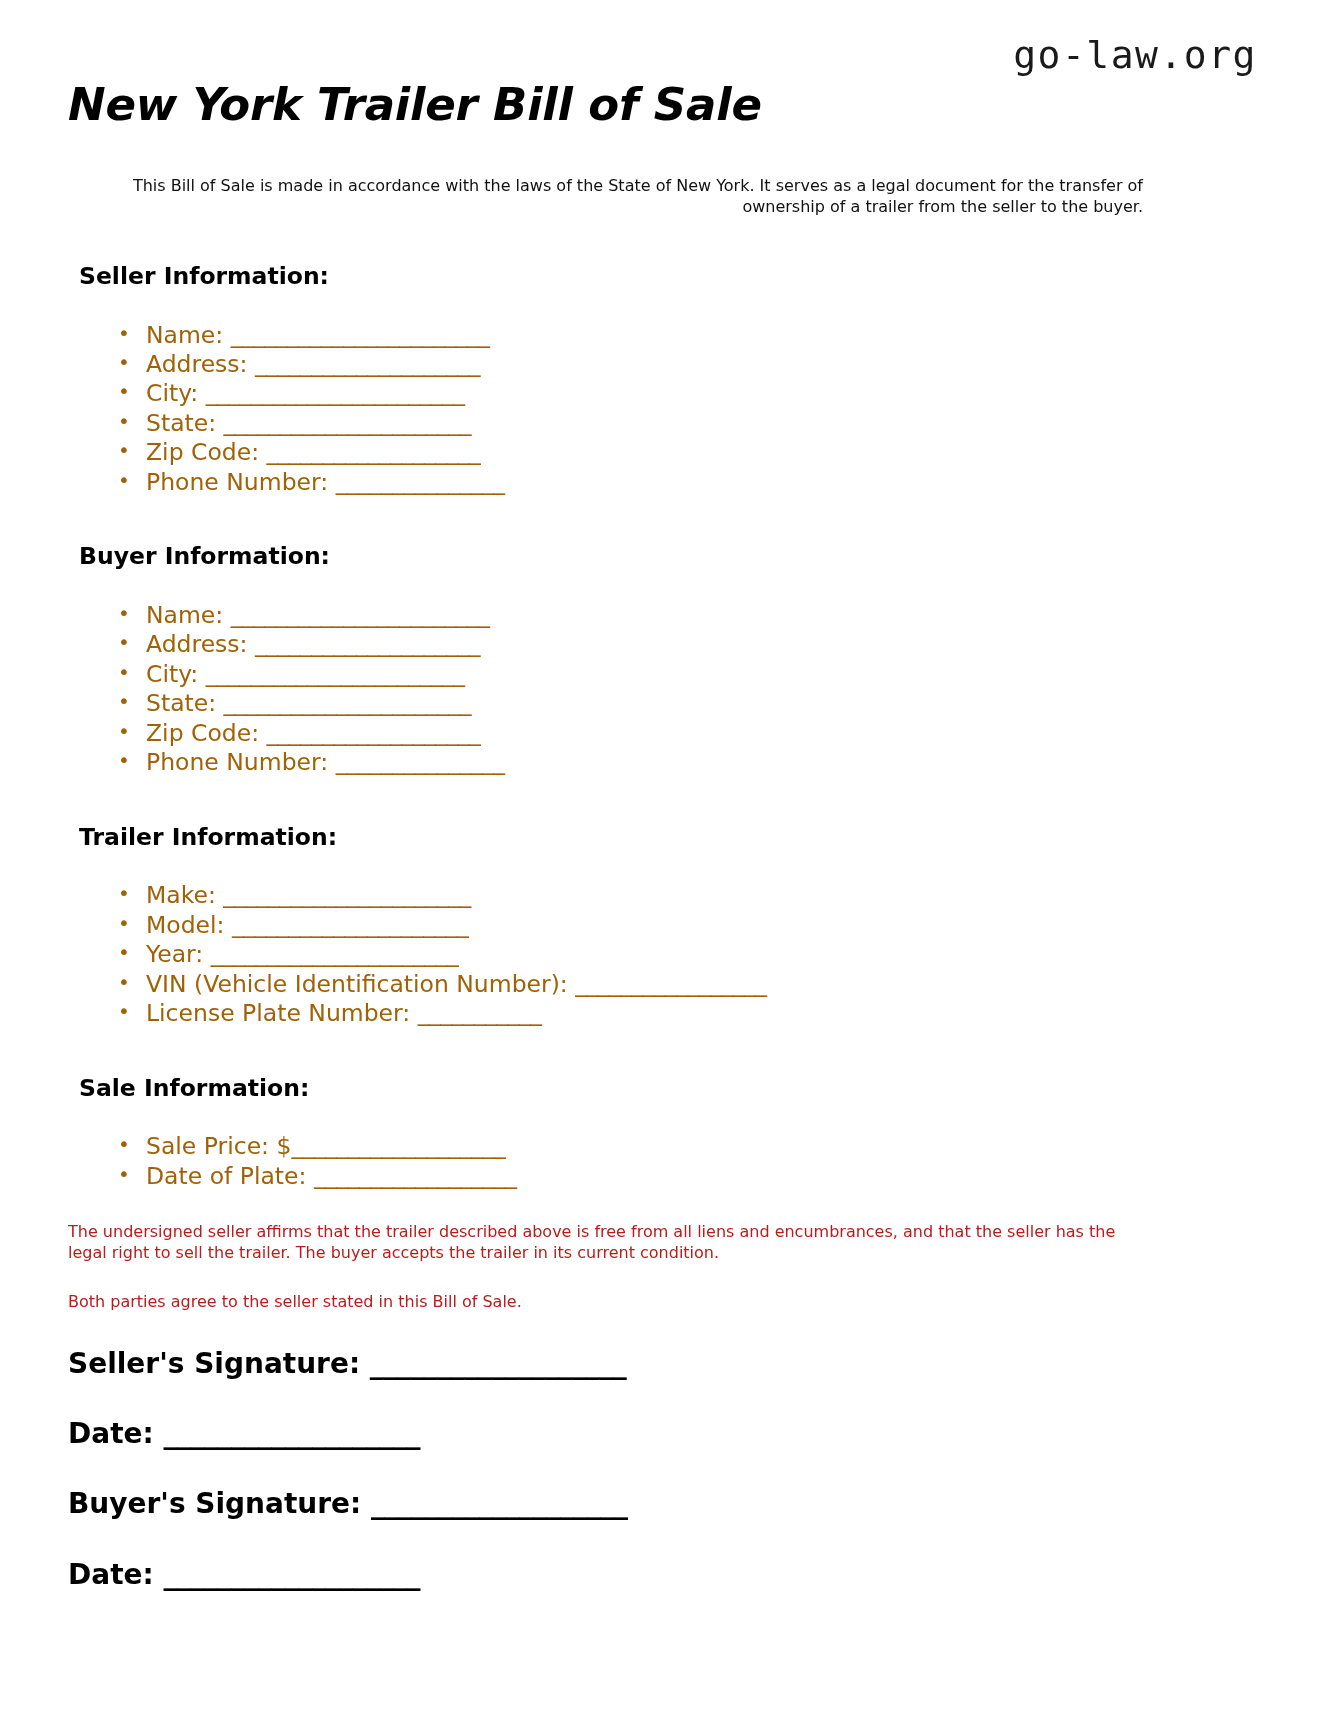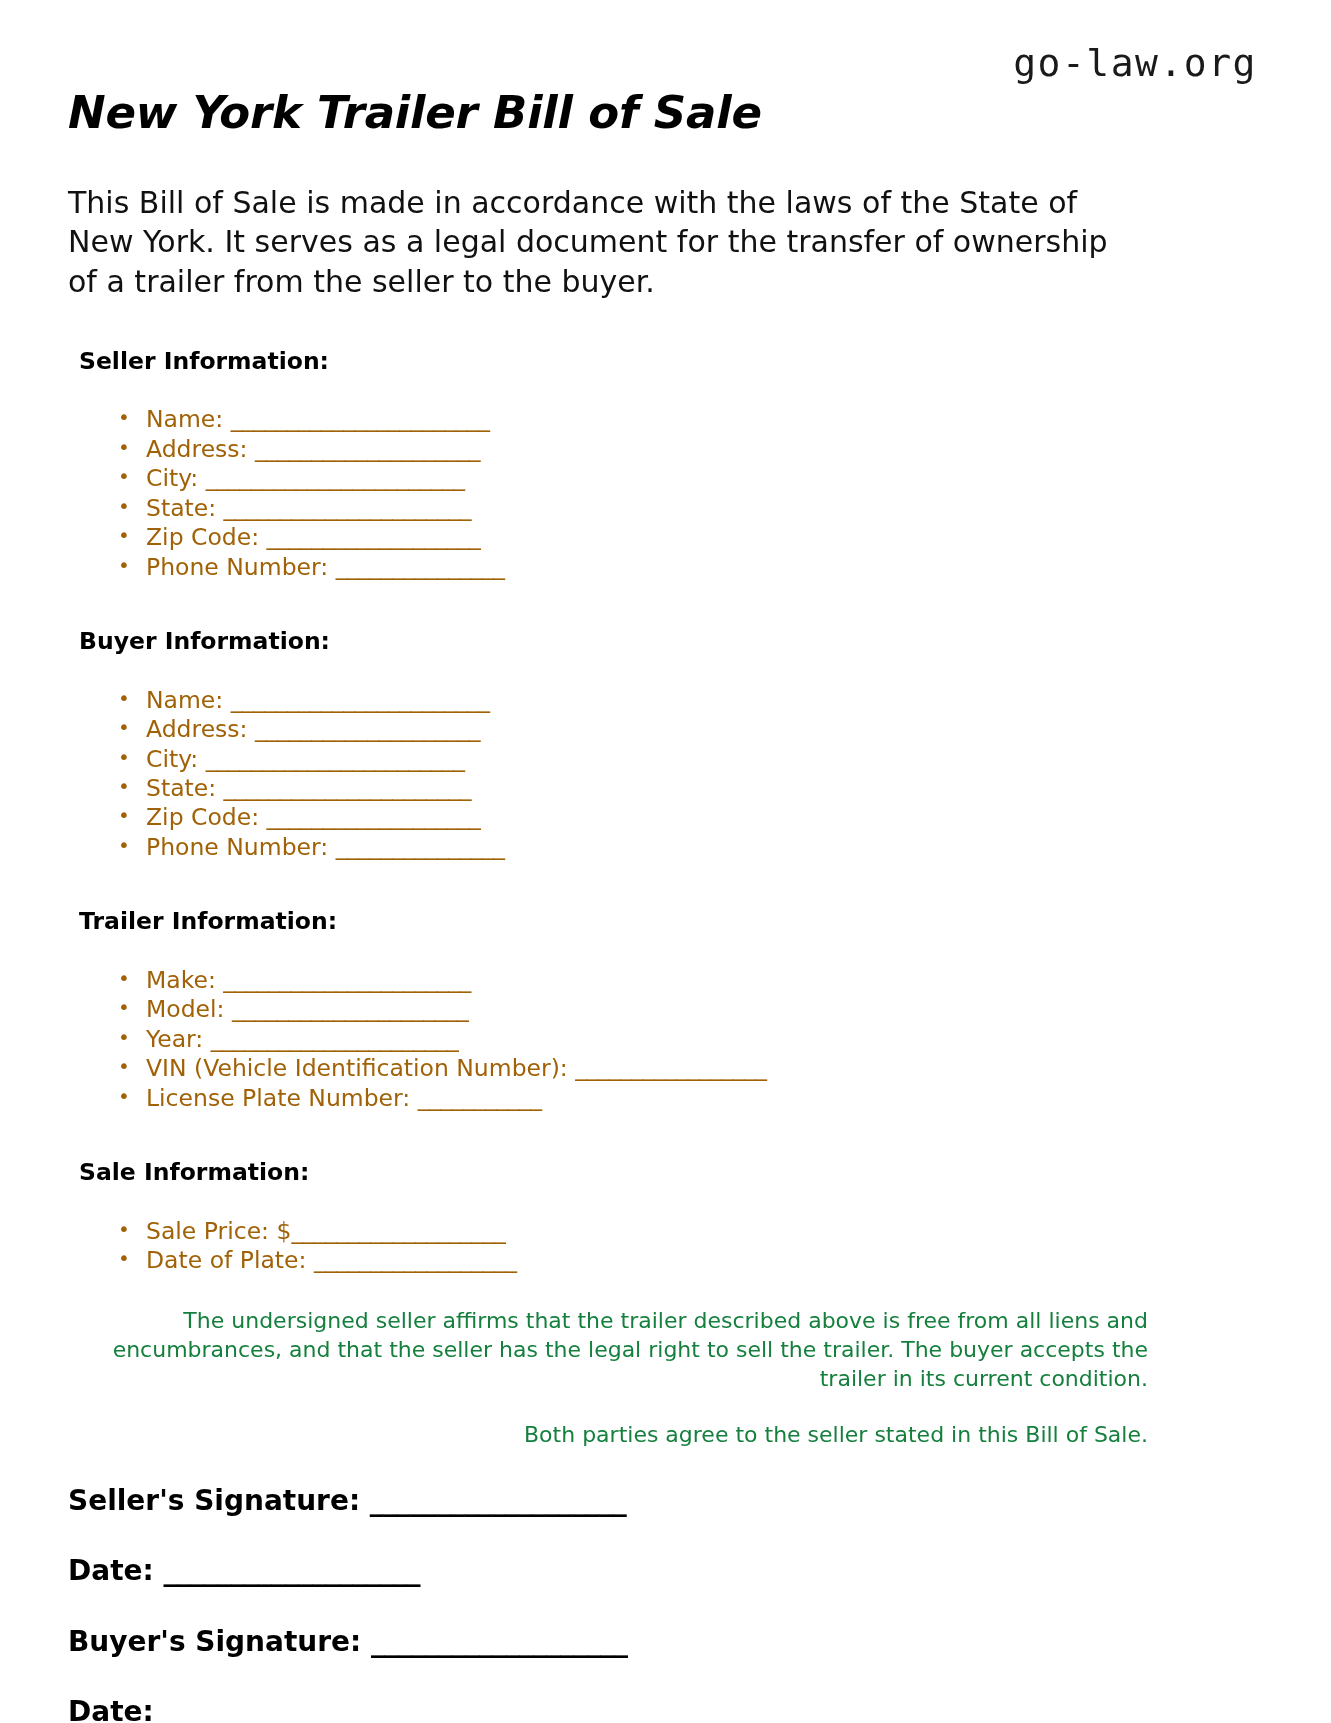--- a/index.html
+++ b/index.html
@@ -12,21 +12,21 @@
     width: 1331px;
     height: 1723px;
     position: relative;
     font-family: "DejaVu Sans", sans-serif;
     color: #000000;
     overflow: hidden;
   }
   .page {
     position: absolute;
     left: 0;
-    top: 8px;
+    top: 0;
     width: 1331px;
     height: 1304px;
     background: #ffffff;
     box-sizing: border-box;
     padding: 0 68px;
   }
 
   
   .brand {
     position: absolute;
@@ -47,24 +47,25 @@
     letter-spacing: -0.2px;
     line-height: 1.15;
     color: #000;
     font-style: italic;
   }
 
   
   .intro {
     margin: 0;
     padding-top: 44px;
-    font-size: 30px;
+    font-size: 16px;
     line-height: 1.32;
     max-width: 1075px;
     color: #111;
+    text-align: right;
   }
 
   
   h2.section-title {
     margin: 11px;
     padding-top: 33px;
     font-size: 23.5px;
     font-weight: bold;
     line-height: 1.3;
   }
@@ -93,25 +94,24 @@
     line-height: inherit;
   }
   .blank {
     letter-spacing: -0.5px;
   }
 
   
   .body-para {
     margin: 0;
     padding-top: 30px;
-    font-size: 22px;
+    font-size: 16px;
     line-height: 1.32;
     max-width: 1080px;
-    color: #15803d;
-    text-align: right;
+    color: #b91c1c;
   }
   .body-para.tight {
     padding-top: 27px;
   }
 
   
   .sig-line {
     margin: 0;
     padding-top: 34px;
     font-size: 28px;

